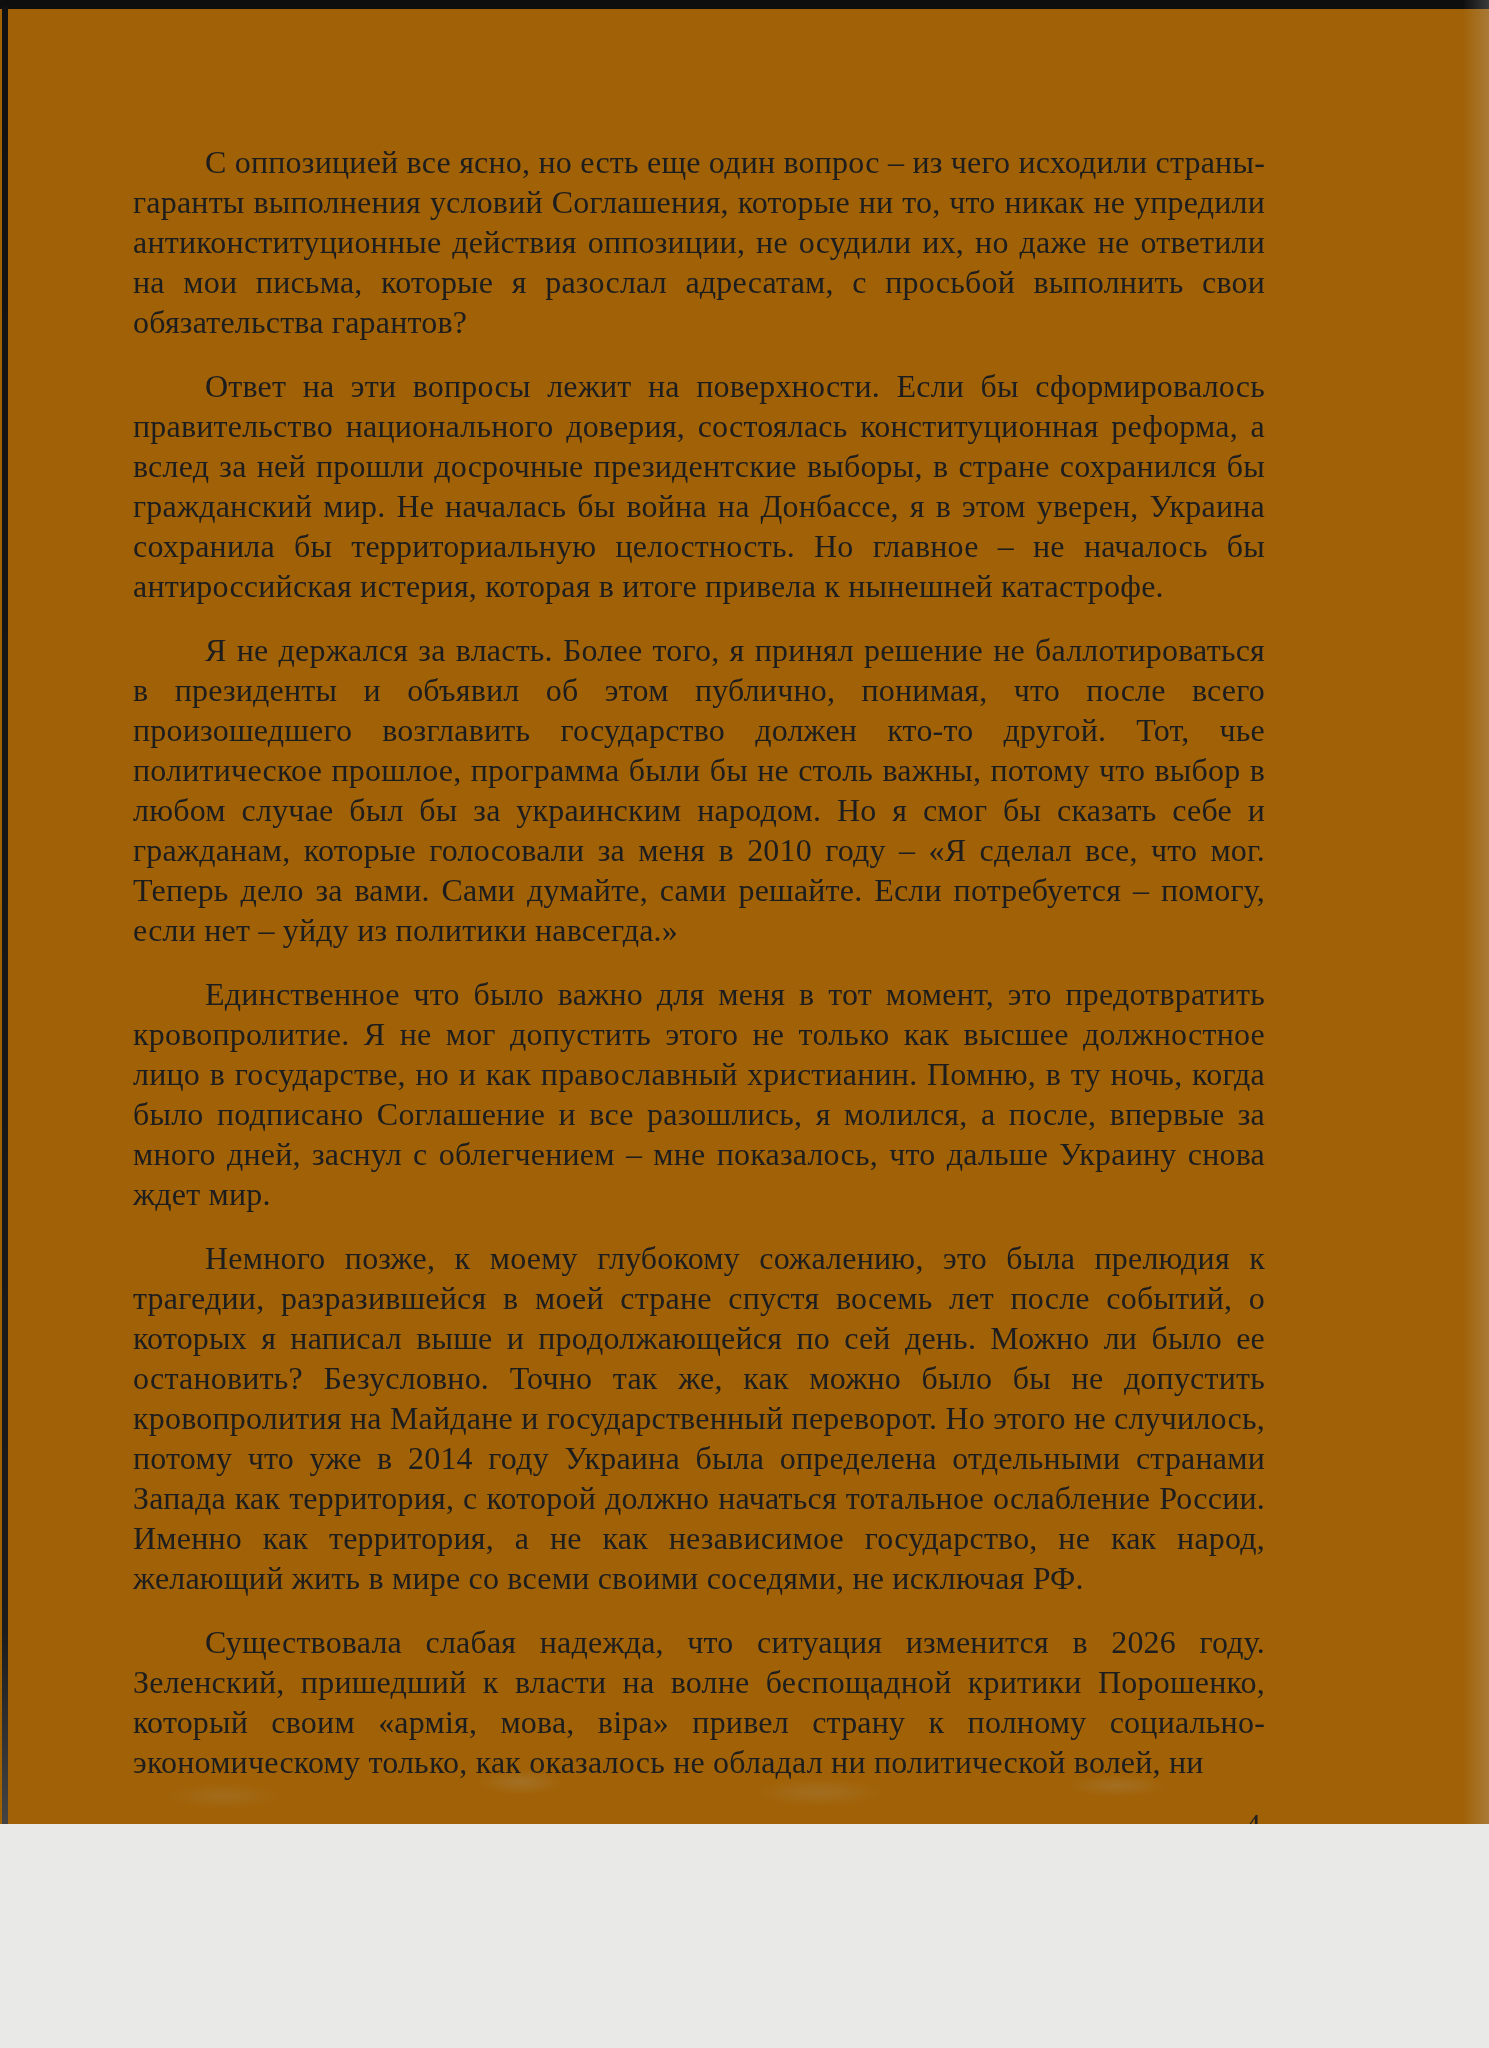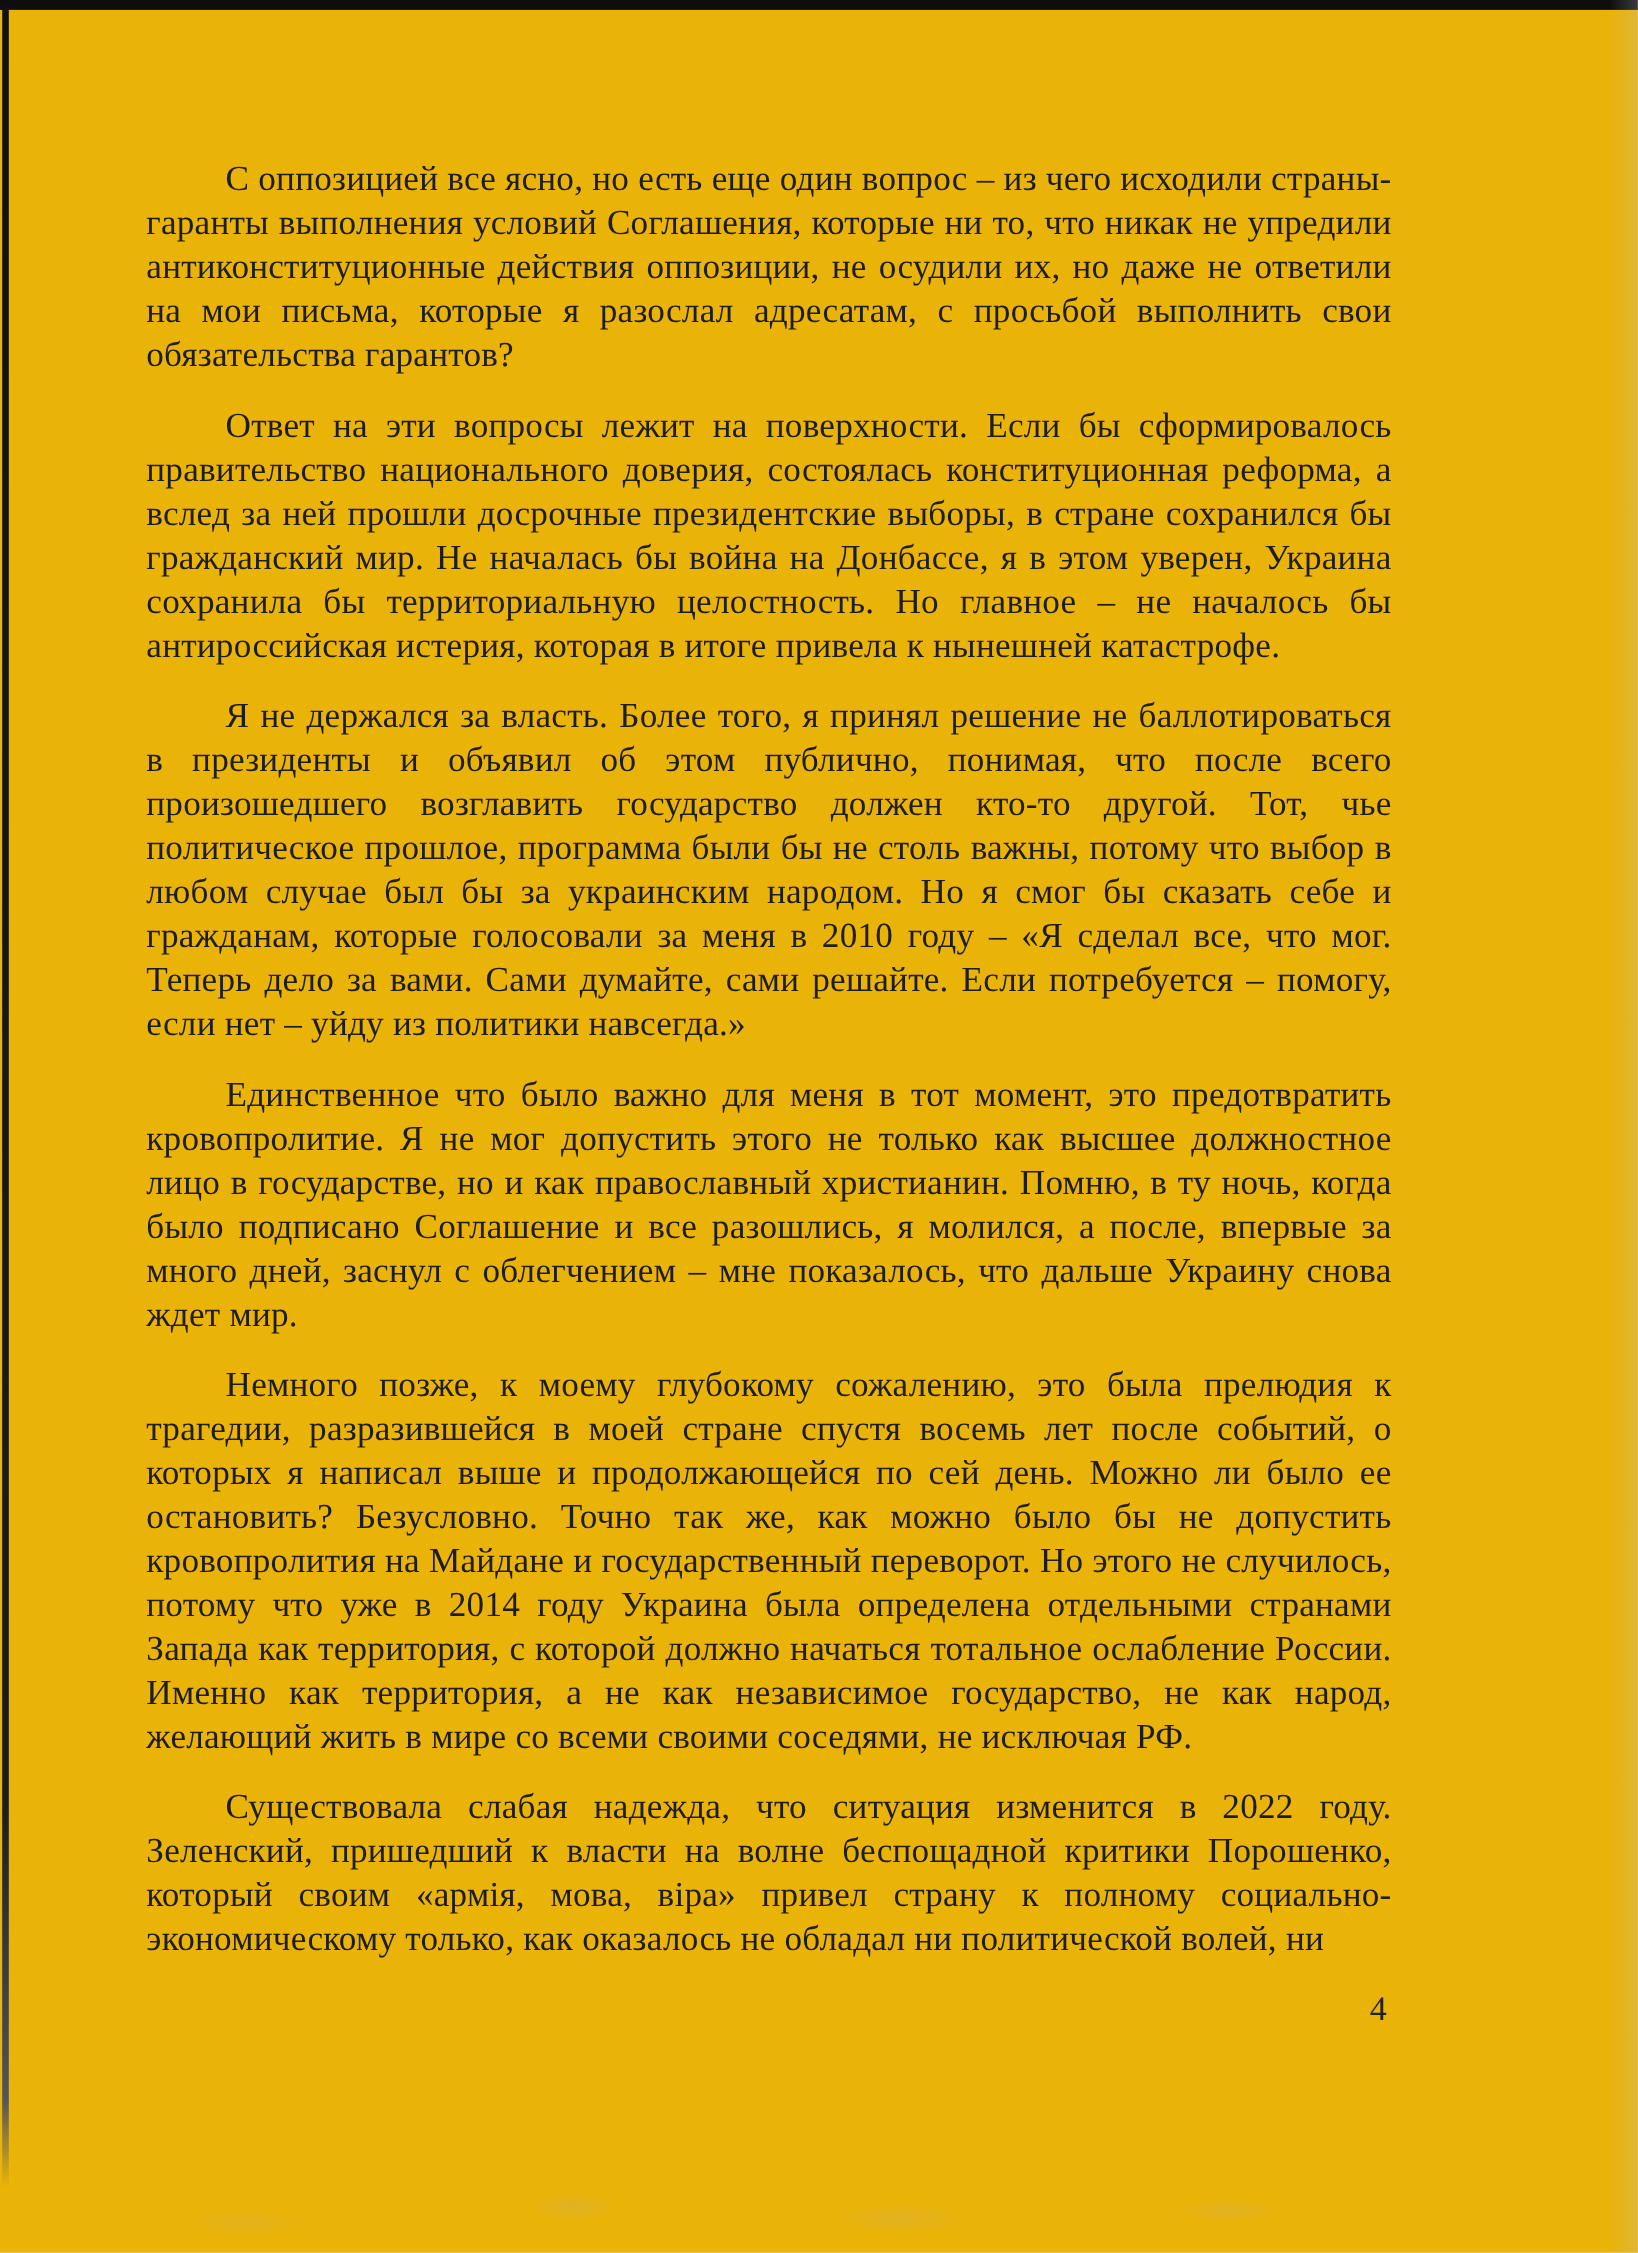--- a/index.html
+++ b/index.html
@@ -3,22 +3,22 @@
 <meta charset="utf-8">
 <style>
   html, body {
     margin: 0;
     padding: 0;
     background: #e9e9e7;
   }
   .page {
     position: relative;
     width: 1489px;
-    height: 2048px;
-    background: #eab308;
+    height: 1824px;
+    background: #a16207;
     overflow: hidden;
     font-family: "Liberation Serif", "DejaVu Serif", serif;
   }
   
   .scan-edge-top {
     position: absolute;
     top: 0; left: 0;
     width: 100%;
     height: 9px;
     background: #0e0e0e;
@@ -83,17 +83,17 @@
   <div class="scan-shade-right"></div>
   <div class="scan-ghost-bottom"></div>
 
   <div class="text-block">
     <div id="paragraphs">
         <p><span>С оппозицией все ясно, но есть еще один вопрос – из чего исходили страны-гаранты выполнения условий Соглашения, которые ни то, что никак не упредили антиконституционные действия оппозиции, не осудили их, но даже не ответили на мои письма, которые я разослал адресатам, с просьбой выполнить свои обязательства гарантов?</span></p>
         <p><span>Ответ на эти вопросы лежит на поверхности. Если бы сформировалось правительство национального доверия, состоялась конституционная реформа, а вслед за ней прошли досрочные президентские выборы, в стране сохранился бы гражданский мир. Не началась бы война на Донбассе, я в этом уверен, Украина сохранила бы территориальную целостность. Но главное – не началось бы антироссийская истерия, которая в итоге привела к нынешней катастрофе.</span></p>
         <p><span>Я не держался за власть. Более того, я принял решение не баллотироваться в президенты и объявил об этом публично, понимая, что после всего произошедшего возглавить государство должен кто-то другой. Тот, чье политическое прошлое, программа были бы не столь важны, потому что выбор в любом случае был бы за украинским народом. Но я смог бы сказать себе и гражданам, которые голосовали за меня в 2010 году – </span><span class="seg-italic">«Я сделал все, что мог. Теперь дело за вами. Сами думайте, сами решайте. Если потребуется – помогу, если нет – уйду из политики навсегда.»</span></p>
         <p><span>Единственное что было важно для меня в тот момент, это предотвратить кровопролитие. Я не мог допустить этого не только как высшее должностное лицо в государстве, но и как православный христианин. Помню, в ту ночь, когда было подписано Соглашение и все разошлись, я молился, а после, впервые за много дней, заснул с облегчением – мне показалось, что дальше Украину снова ждет мир.</span></p>
         <p><span>Немного позже, к моему глубокому сожалению, это была прелюдия к трагедии, разразившейся в моей стране спустя восемь лет после событий, о которых я написал выше и продолжающейся по сей день. Можно ли было ее остановить? Безусловно. Точно так же, как можно было бы не допустить кровопролития на Майдане и государственный переворот. Но этого не случилось, потому что уже в 2014 году Украина была определена отдельными странами Запада как территория, с которой должно начаться тотальное ослабление России. Именно как территория, а не как независимое государство, не как народ, желающий жить в мире со всеми своими соседями, не исключая РФ.</span></p>
-        <p><span>Существовала слабая надежда, что ситуация изменится в 2022 году. Зеленский, пришедший к власти на волне беспощадной критики Порошенко, который своим </span><span class="seg-italic">«армія, мова, віра»</span><span> привел страну к полному социально-экономическому только, как оказалось не обладал ни политической волей, ни</span></p>
+        <p><span>Существовала слабая надежда, что ситуация изменится в 2026 году. Зеленский, пришедший к власти на волне беспощадной критики Порошенко, который своим </span><span class="seg-italic">«армія, мова, віра»</span><span> привел страну к полному социально-экономическому только, как оказалось не обладал ни политической волей, ни</span></p>
       </div>
     <div class="page-number">4</div>
   </div>
 </div>
 
 </body></html>

